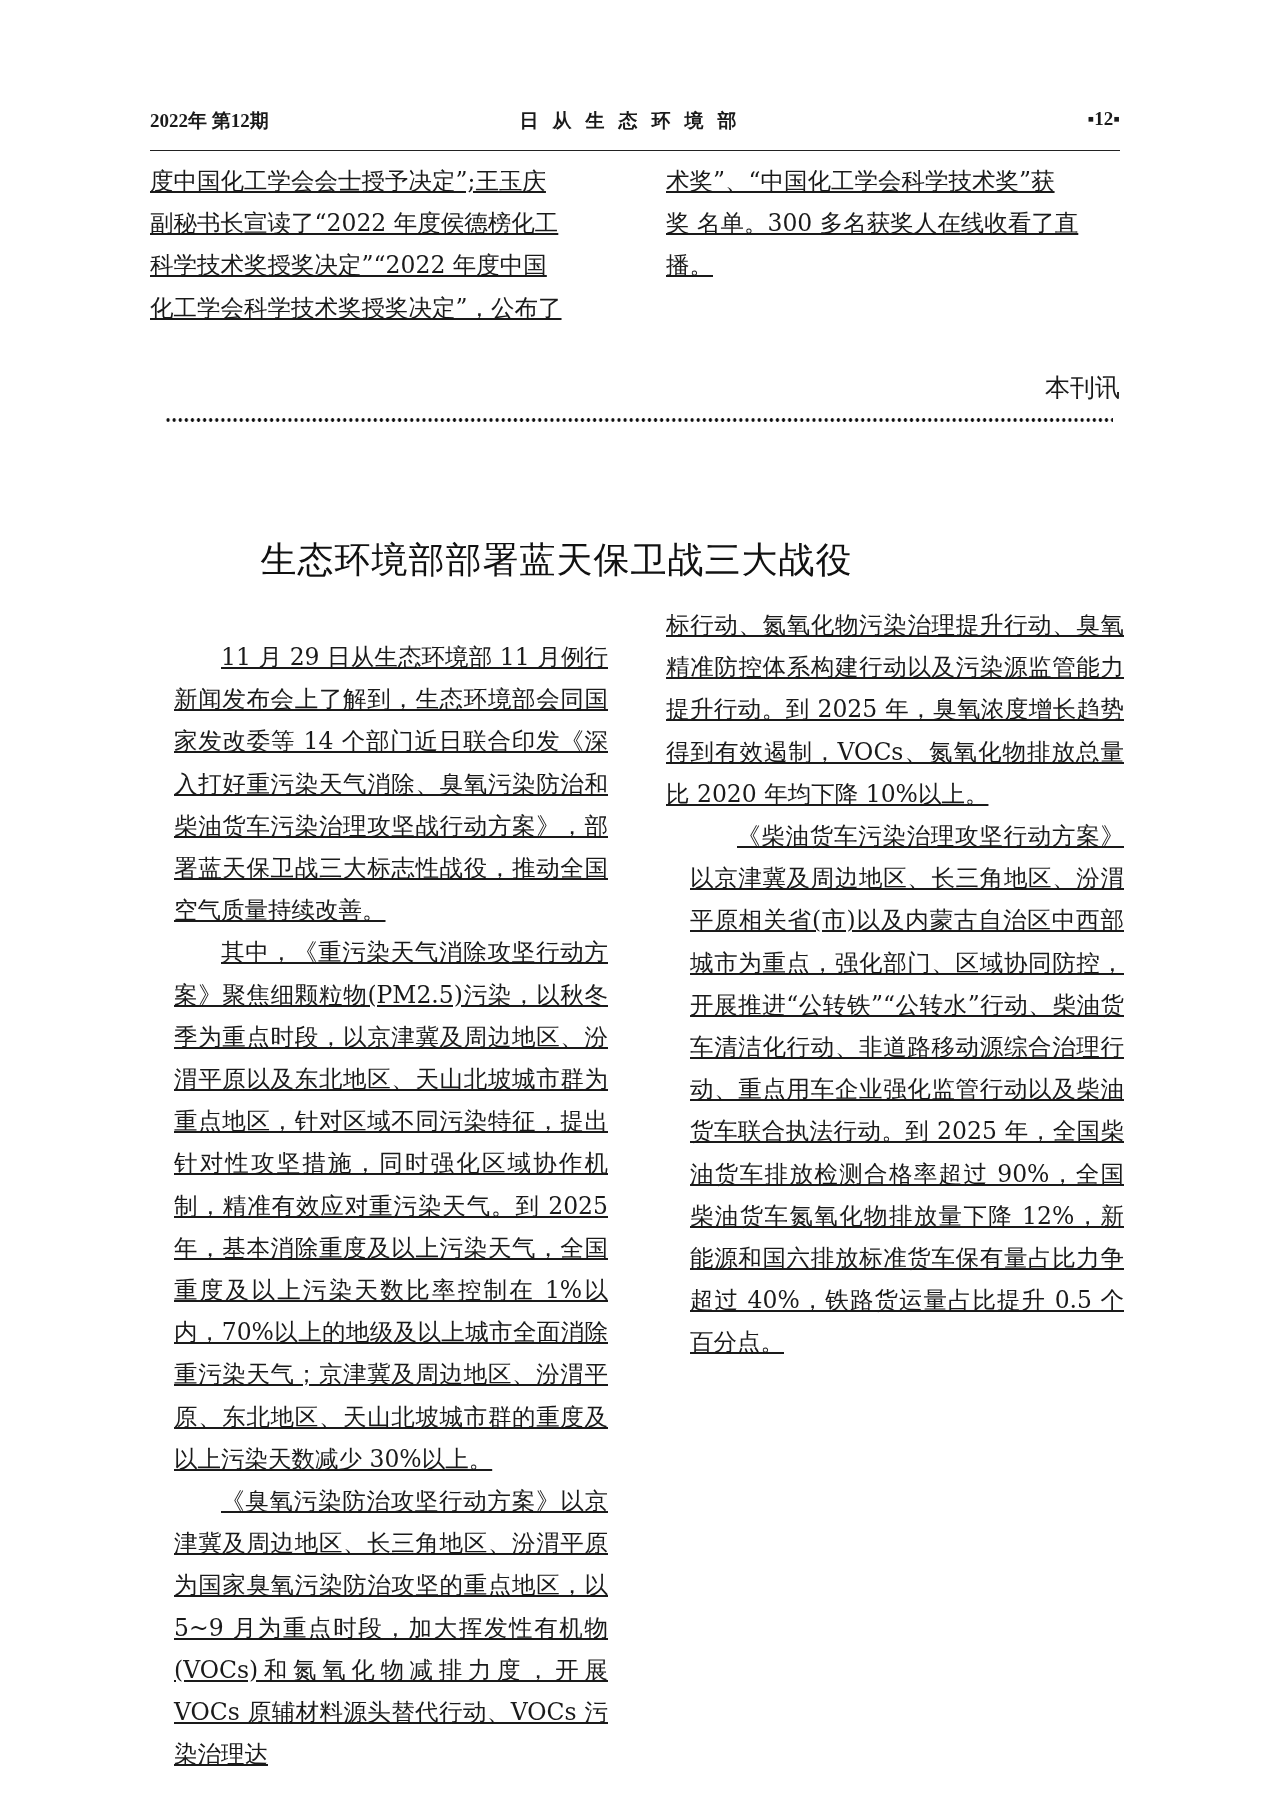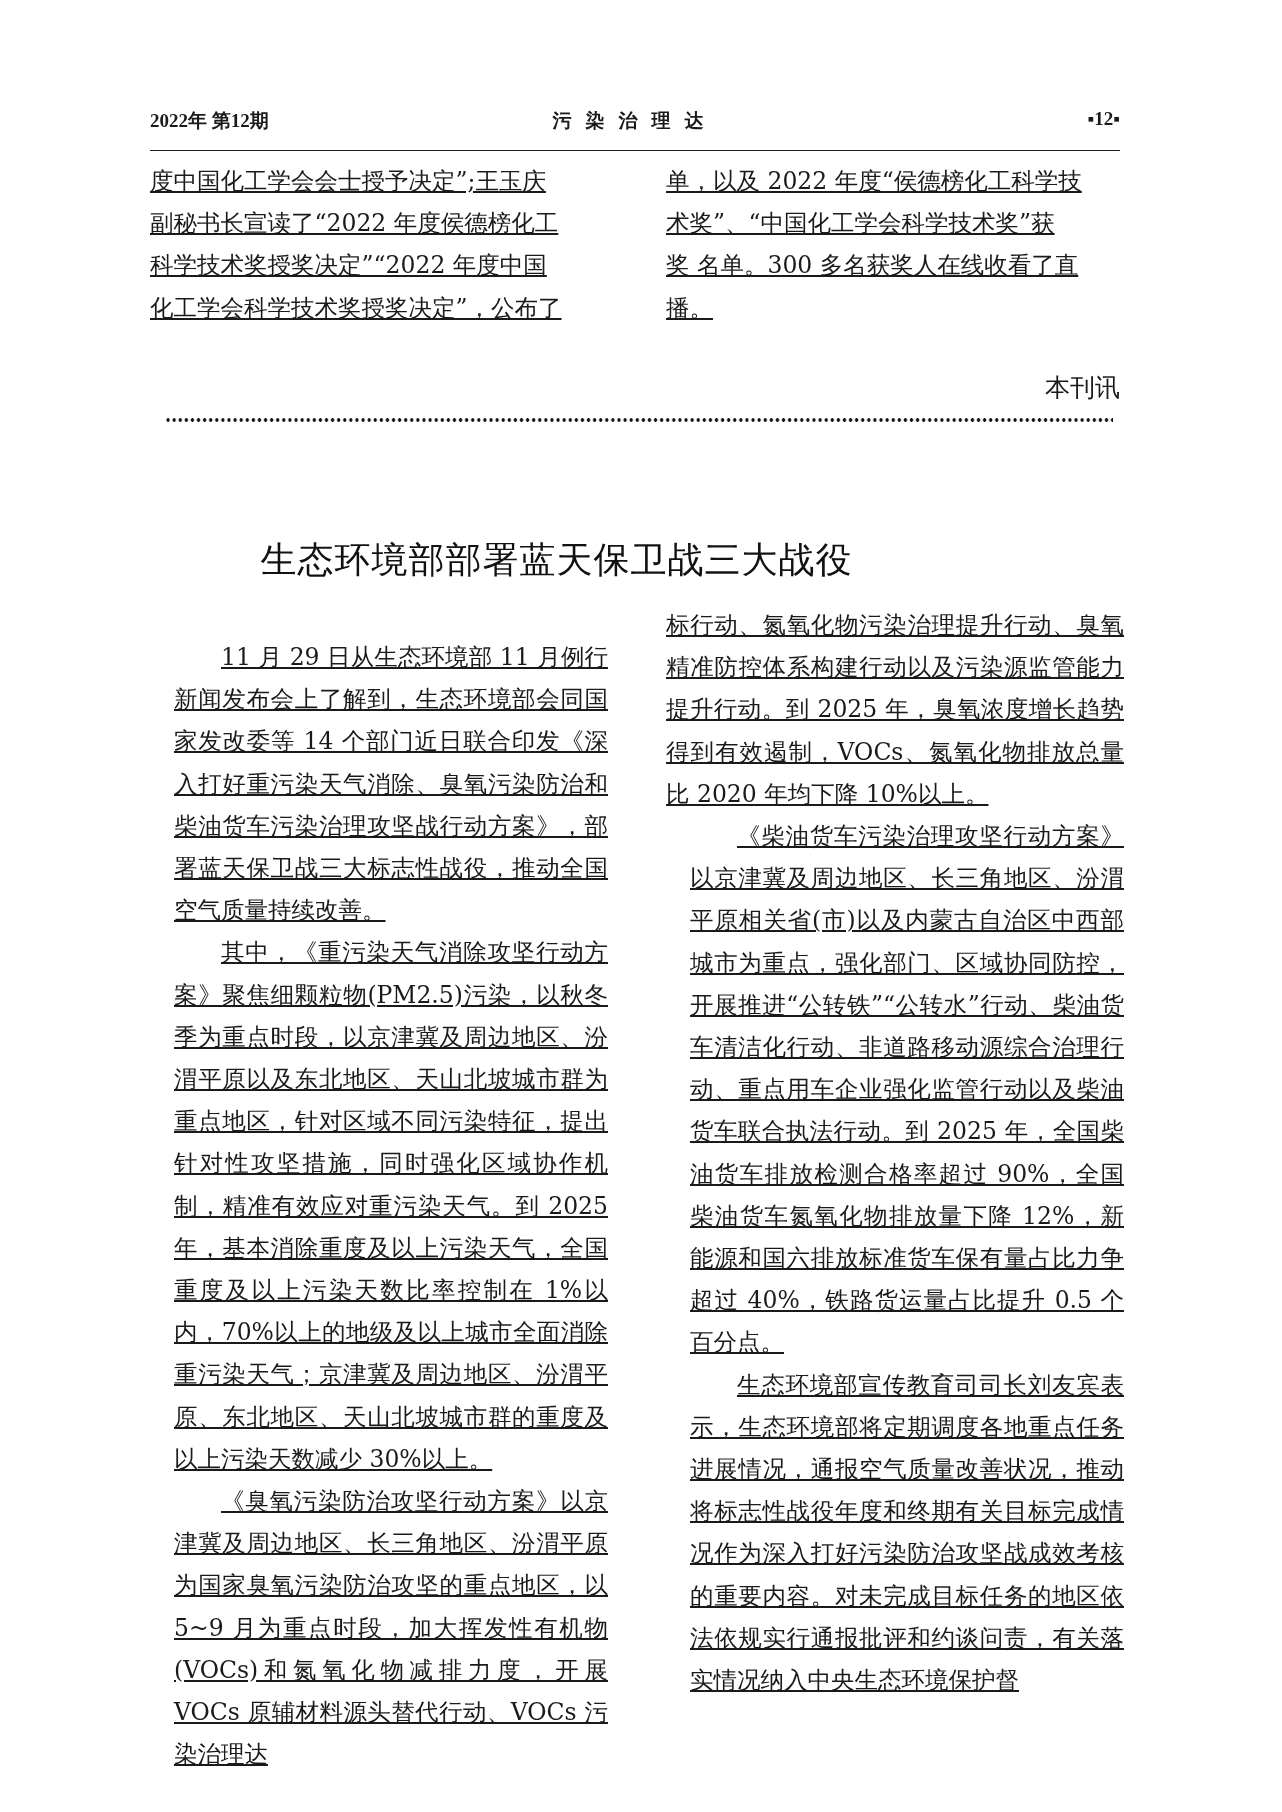--- a/index.html
+++ b/index.html
@@ -44,47 +44,45 @@
   }
 
   .body-left { top: 636px; }
   .body-right { top: 604px; }
 </style>
 </head>
 <body>
 
 <div class="header">
   <span class="left">2022年 第12期</span>
-  <span class="center">污染治理达</span>
+  <span class="center">日从生态环境部</span>
   <span class="right">▪12▪</span>
 </div>
 <div class="header-rule"></div>
 
 <div class="col col-left top-left">
   <p>度中国化工学会会士授予决定”;王玉庆</p>
   <p>副秘书长宣读了“2022 年度侯德榜化工</p>
   <p>科学技术奖授奖决定”“2022 年度中国</p>
   <p>化工学会科学技术奖授奖决定”，公布了</p>
 </div>
 
 <div class="col col-right top-right">
-  <p>单，以及 2022 年度“侯德榜化工科学技</p>
   <p>术奖”、“中国化工学会科学技术奖”获</p>
   <p>奖 名单。300 多名获奖人在线收看了直</p>
   <p>播。</p>
 </div>
 <div class="source">本刊讯</div>
 
 <div class="divider"></div>
 
 <div class="title">生态环境部部署蓝天保卫战三大战役</div>
 
 <div class="col col-left body-left">
   <p class="indent">11 月 29 日从生态环境部 11 月例行新闻发布会上了解到，生态环境部会同国家发改委等 14 个部门近日联合印发《深入打好重污染天气消除、臭氧污染防治和柴油货车污染治理攻坚战行动方案》，部署蓝天保卫战三大标志性战役，推动全国空气质量持续改善。</p>
   <p class="indent">其中，《重污染天气消除攻坚行动方案》聚焦细颗粒物(PM2.5)污染，以秋冬季为重点时段，以京津冀及周边地区、汾渭平原以及东北地区、天山北坡城市群为重点地区，针对区域不同污染特征，提出针对性攻坚措施，同时强化区域协作机制，精准有效应对重污染天气。到 2025 年，基本消除重度及以上污染天气，全国重度及以上污染天数比率控制在 1%以内，70%以上的地级及以上城市全面消除重污染天气；京津冀及周边地区、汾渭平原、东北地区、天山北坡城市群的重度及以上污染天数减少 30%以上。</p>
   <p class="indent">《臭氧污染防治攻坚行动方案》以京津冀及周边地区、长三角地区、汾渭平原为国家臭氧污染防治攻坚的重点地区，以 5~9 月为重点时段，加大挥发性有机物(VOCs)和氮氧化物减排力度，开展 VOCs 原辅材料源头替代行动、VOCs 污染治理达</p>
 </div>
 
 <div class="col col-right body-right">
   <p>标行动、氮氧化物污染治理提升行动、臭氧精准防控体系构建行动以及污染源监管能力提升行动。到 2025 年，臭氧浓度增长趋势得到有效遏制，VOCs、氮氧化物排放总量比 2020 年均下降 10%以上。</p>
   <p class="indent">《柴油货车污染治理攻坚行动方案》以京津冀及周边地区、长三角地区、汾渭平原相关省(市)以及内蒙古自治区中西部城市为重点，强化部门、区域协同防控，开展推进“公转铁”“公转水”行动、柴油货车清洁化行动、非道路移动源综合治理行动、重点用车企业强化监管行动以及柴油货车联合执法行动。到 2025 年，全国柴油货车排放检测合格率超过 90%，全国柴油货车氮氧化物排放量下降 12%，新能源和国六排放标准货车保有量占比力争超过 40%，铁路货运量占比提升 0.5 个百分点。</p>
-  <p class="indent">生态环境部宣传教育司司长刘友宾表示，生态环境部将定期调度各地重点任务进展情况，通报空气质量改善状况，推动将标志性战役年度和终期有关目标完成情况作为深入打好污染防治攻坚战成效考核的重要内容。对未完成目标任务的地区依法依规实行通报批评和约谈问责，有关落实情况纳入中央生态环境保护督</p>
 </div>
 
 </body></html>

